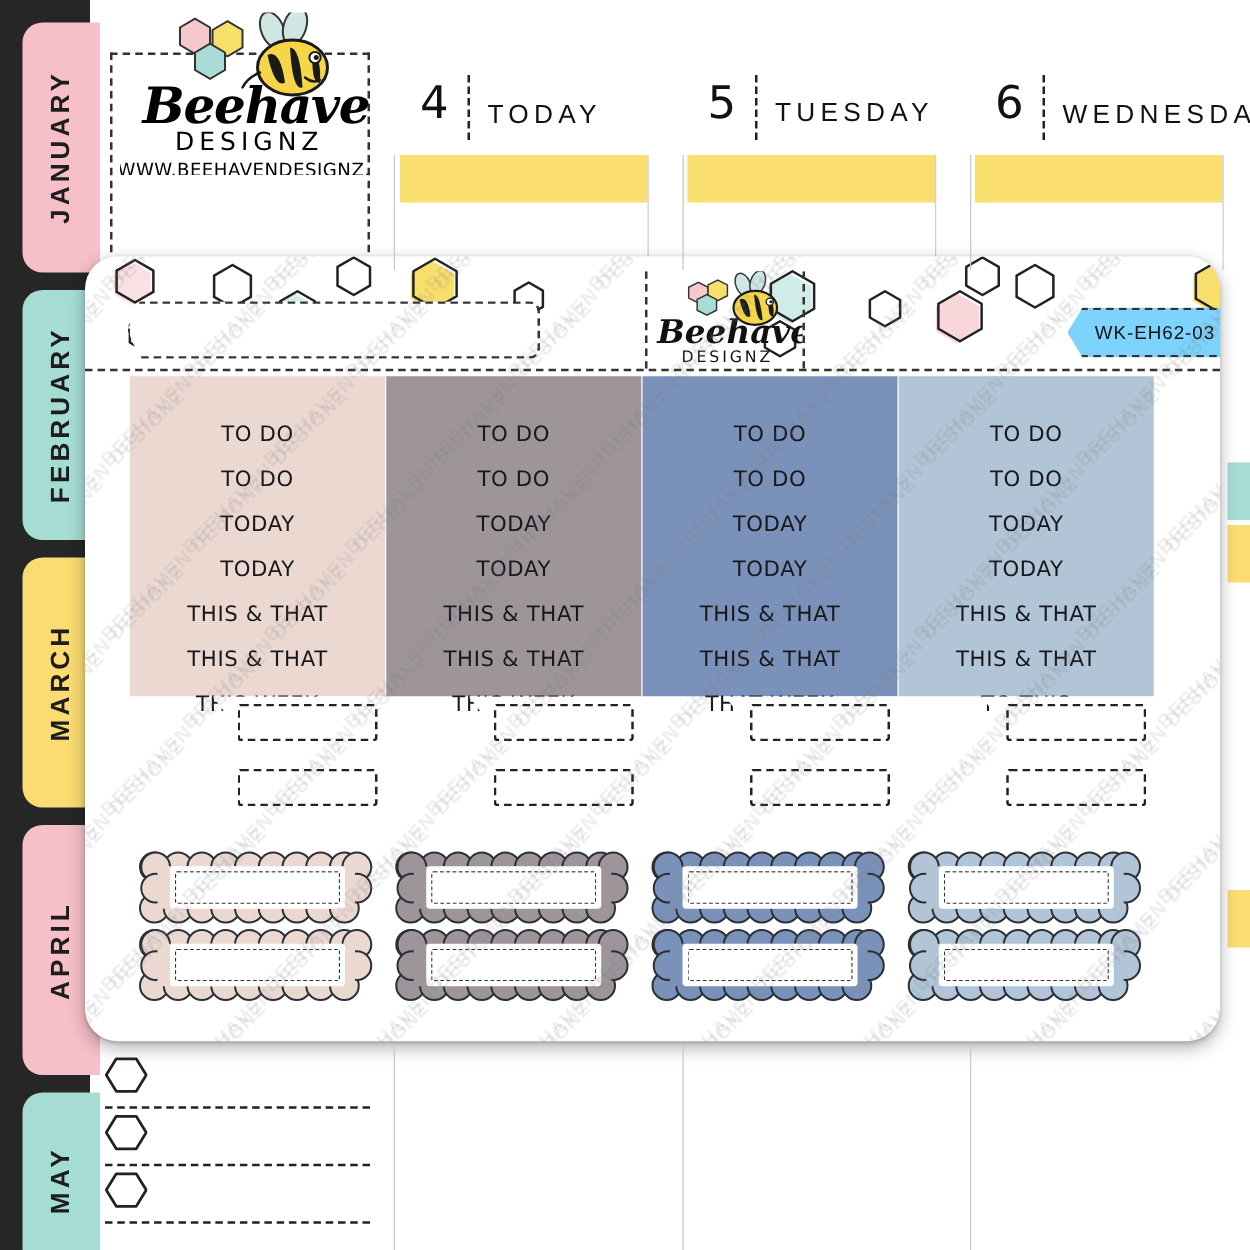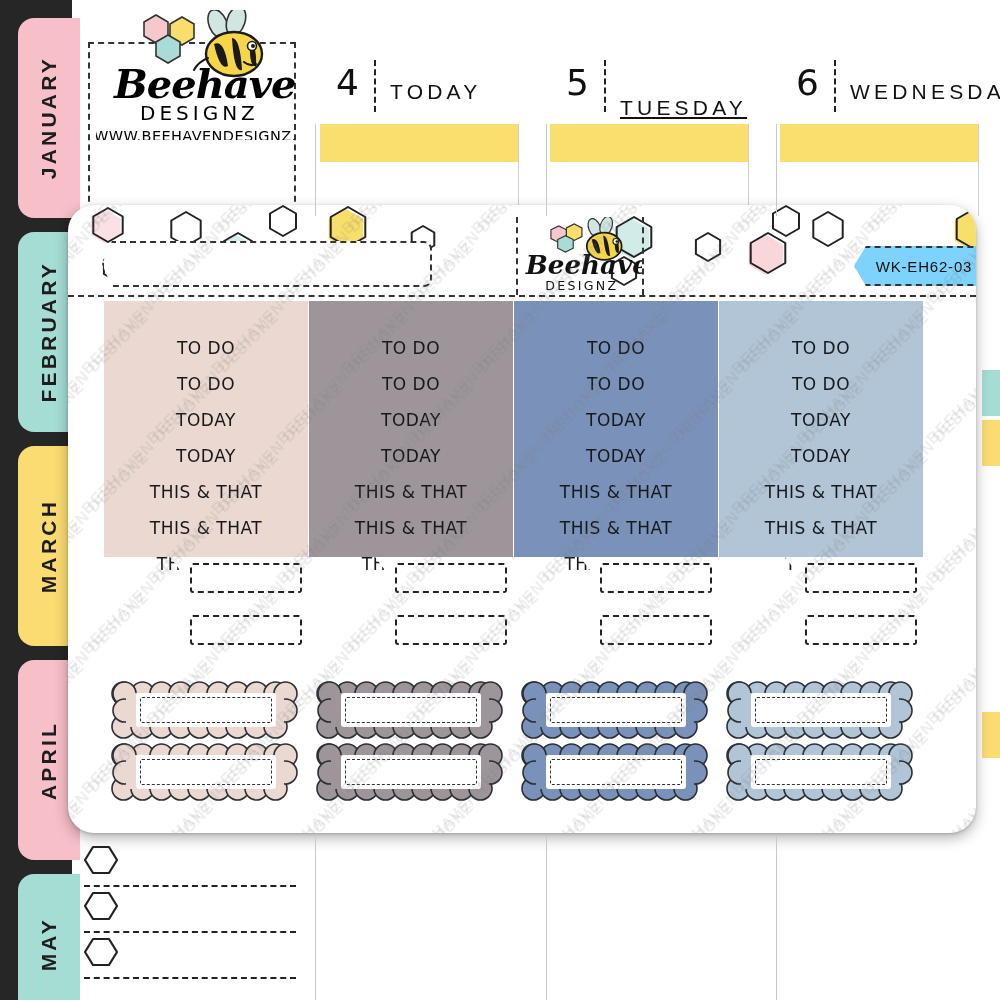--- a/index.html
+++ b/index.html
@@ -188,21 +188,21 @@
     <div class="day-col" style="left: 320px; width: 220px;">
       <div class="day-num" style="left: 16px; top: 62px;">4</div>
       <div class="day-divider" style="left: 54px; top: 60px;"></div>
       <div class="day-name" style="left: 70px; top: 80px;">TODAY</div>
       <div class="day-yellow" style="left: 0px; top: 124px; width: 198px; background: rgb(250, 223, 110);"></div>
       <div class="day-box-line" style="left: 198px; top: 124px; height: 92px;"></div>
     </div>
     <div class="day-col" style="left: 550px; width: 220px;">
       <div class="day-num" style="left: 16px; top: 62px;">5</div>
       <div class="day-divider" style="left: 54px; top: 60px;"></div>
-      <div class="day-name" style="left: 70px; top: 96px; text-decoration: underline;">TUESDAY</div>
+      <div class="day-name" style="left: 70px; top: 79px;">TUESDAY</div>
       <div class="day-yellow" style="left: 0px; top: 124px; width: 198px; background: rgb(250, 223, 110);"></div>
       <div class="day-box-line" style="left: 198px; top: 124px; height: 92px;"></div>
     </div>
     <div class="day-col" style="left: 780px; width: 220px;">
       <div class="day-num" style="left: 16px; top: 62px;">6</div>
       <div class="day-divider" style="left: 54px; top: 60px;"></div>
       <div class="day-name" style="left: 70px; top: 80px;">WEDNESDAY</div>
       <div class="day-yellow" style="left: 0px; top: 124px; width: 198px; background: rgb(250, 223, 110);"></div>
       <div class="day-box-line" style="left: 198px; top: 124px; height: 92px;"></div>
     </div>

